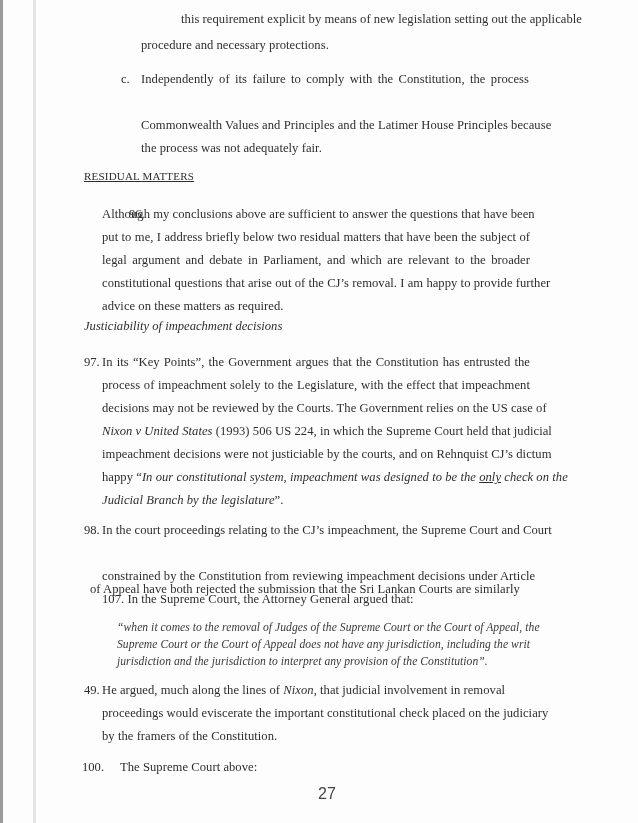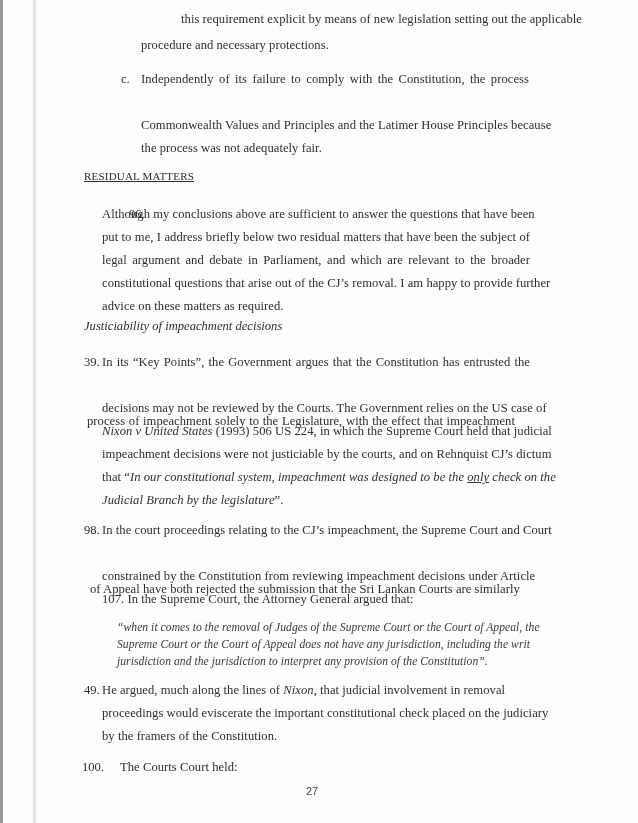--- a/index.html
+++ b/index.html
@@ -13,21 +13,21 @@
   .rule-left { position:absolute; left:33px; top:0; width:3px; height:823px; background:#e4e4e4; }
   .page { position:absolute; left:0; top:0; width:638px; height:823px; }
   .line { position:absolute; font-size:12.6px; white-space:nowrap; letter-spacing:0.05px; }
   .just { text-align:justify; text-align-last:justify; }
   .it { font-style:italic; }
   .u { text-decoration:underline; }
   .heading { position:absolute; left:84px; top:170px; font-size:11px; text-decoration:underline; letter-spacing:0.2px; }
   .subheading { position:absolute; left:84px; top:319px; font-size:12.6px; font-style:italic; }
   .num { position:absolute; font-size:12.6px; }
   .quote .line { font-size:11.6px; font-style:italic; color:#3a3a3a; }
-  .pageno { position:absolute; left:306px; top:785px; font-family:"Liberation Sans","DejaVu Sans",sans-serif; font-size:11px; color:#444;text-align:center; }
+  .pageno { position:absolute; left:318px; top:785px; font-family:"Liberation Sans","DejaVu Sans",sans-serif; font-size:16px; color:#444;text-align:center; }
 </style>
 </head>
 <body>
 
 <div class="edge-left"></div>
 <div class="rule-left"></div>
 
 <div class="page">
 
   <div class="line just" style="left:141px;top:12px;width:388px;margin-left:40px;">this requirement explicit by means of new legislation setting out the applicable</div>
@@ -42,27 +42,27 @@
 
   <div class="num" style="left:84px;top:207px;margin-left:45px;">96.</div>
   <div class="line just" style="left:102px;top:207px;width:428px;">Although my conclusions above are sufficient to answer the questions that have been</div>
   <div class="line just" style="left:102px;top:230px;width:428px;">put to me, I address briefly below two residual matters that have been the subject of</div>
   <div class="line just" style="left:102px;top:253px;width:428px;">legal argument and debate in Parliament, and which are relevant to the broader</div>
   <div class="line just" style="left:102px;top:276px;width:428px;">constitutional questions that arise out of the CJ’s removal. I am happy to provide further</div>
   <div class="line" style="left:102px;top:299px;">advice on these matters as required.</div>
 
   <div class="subheading">Justiciability of impeachment decisions</div>
 
-  <div class="num" style="left:84px;top:355px;">39.</div>
+  <div class="num" style="left:84px;top:355px;">97.</div>
   <div class="line just" style="left:102px;top:355px;width:428px;">In its “Key Points”, the Government argues that the Constitution has entrusted the</div>
-  <div class="line just" style="left:87px;top:378px;width:428px;margin-top:36px;">process of impeachment solely to the Legislature, with the effect that impeachment</div>
+  <div class="line just" style="left:102px;top:378px;width:428px;">process of impeachment solely to the Legislature, with the effect that impeachment</div>
   <div class="line just" style="left:102px;top:401px;width:428px;">decisions may not be reviewed by the Courts. The Government relies on the US case of</div>
   <div class="line" style="left:102px;top:424px;"><span class="it">Nixon v United States</span><span> (1993) 506 US 224, in which the Supreme Court held that judicial</span></div>
   <div class="line just" style="left:102px;top:447px;width:428px;">impeachment decisions were not justiciable by the courts, and on Rehnquist CJ’s dictum</div>
-  <div class="line" style="left:102px;top:470px;"><span>that “</span><span class="it">In our constitutional system, impeachment was designed to be the </span><span class="it u">only</span><span class="it"> check on the</span></div>
+  <div class="line" style="left:102px;top:470px;"><span>happy “</span><span class="it">In our constitutional system, impeachment was designed to be the </span><span class="it u">only</span><span class="it"> check on the</span></div>
   <div class="line" style="left:102px;top:493px;"><span class="it">Judicial Branch by the legislature</span><span>”.</span></div>
 
   <div class="num" style="left:84px;top:523px;">98.</div>
   <div class="line just" style="left:102px;top:523px;width:428px;">In the court proceedings relating to the CJ’s impeachment, the Supreme Court and Court</div>
   <div class="line just" style="left:90px;top:546px;width:428px;margin-top:36px;">of Appeal have both rejected the submission that the Sri Lankan Courts are similarly</div>
   <div class="line just" style="left:102px;top:569px;width:428px;">constrained by the Constitution from reviewing impeachment decisions under Article</div>
   <div class="line" style="left:102px;top:592px;">107. In the Supreme Court, the Attorney General argued that:</div>
 
   <div class="quote">
     <div class="line just" style="left:117px;top:621px;width:410px;">“when it comes to the removal of Judges of the Supreme Court or the Court of Appeal, the</div>
@@ -73,16 +73,16 @@
   <div class="num" style="left:84px;top:683px;">49.</div>
   <div class="line" style="left:102px;top:683px;width:428px;display:flex;">
       <span style="white-space:pre;">He argued, much along the lines of </span>
       <span class="it">Nixon</span>
       <span style="white-space:pre;">, that judicial involvement in removal</span>
     </div>
   <div class="line just" style="left:102px;top:706px;width:428px;">proceedings would eviscerate the important constitutional check placed on the judiciary</div>
   <div class="line" style="left:102px;top:729px;">by the framers of the Constitution.</div>
 
   <div class="num" style="left:82px;top:760px;">100.</div>
-  <div class="line" style="left:120px;top:760px;">The Courts Court held:</div>
+  <div class="line" style="left:120px;top:760px;">The Supreme Court above:</div>
 
   <div class="pageno">27</div>
 </div>
 
 </body></html>

